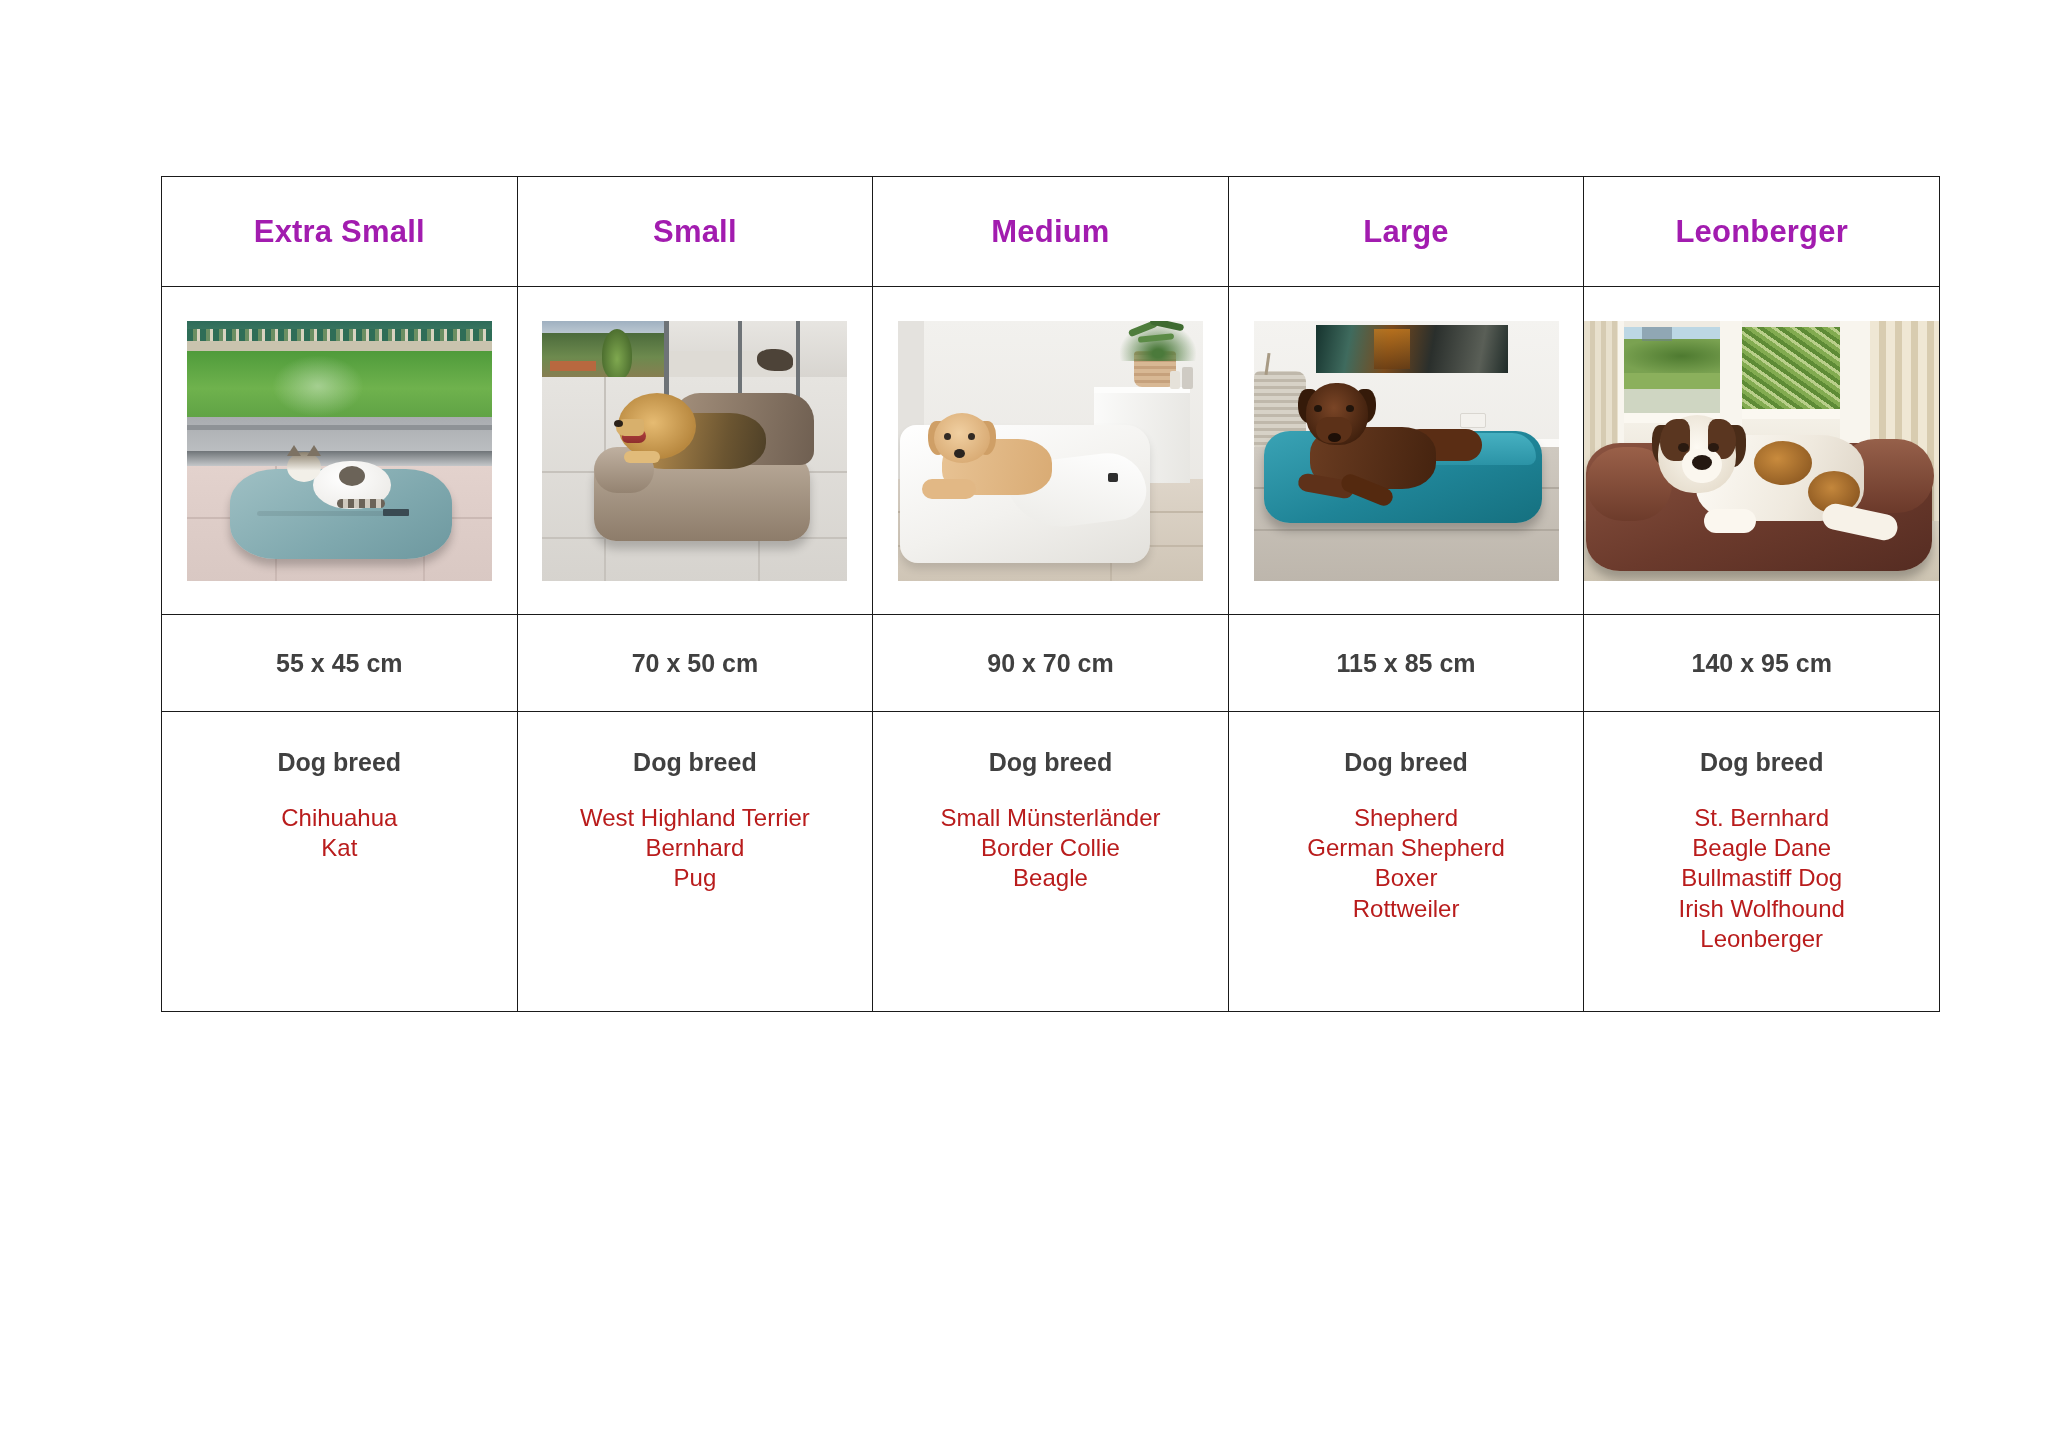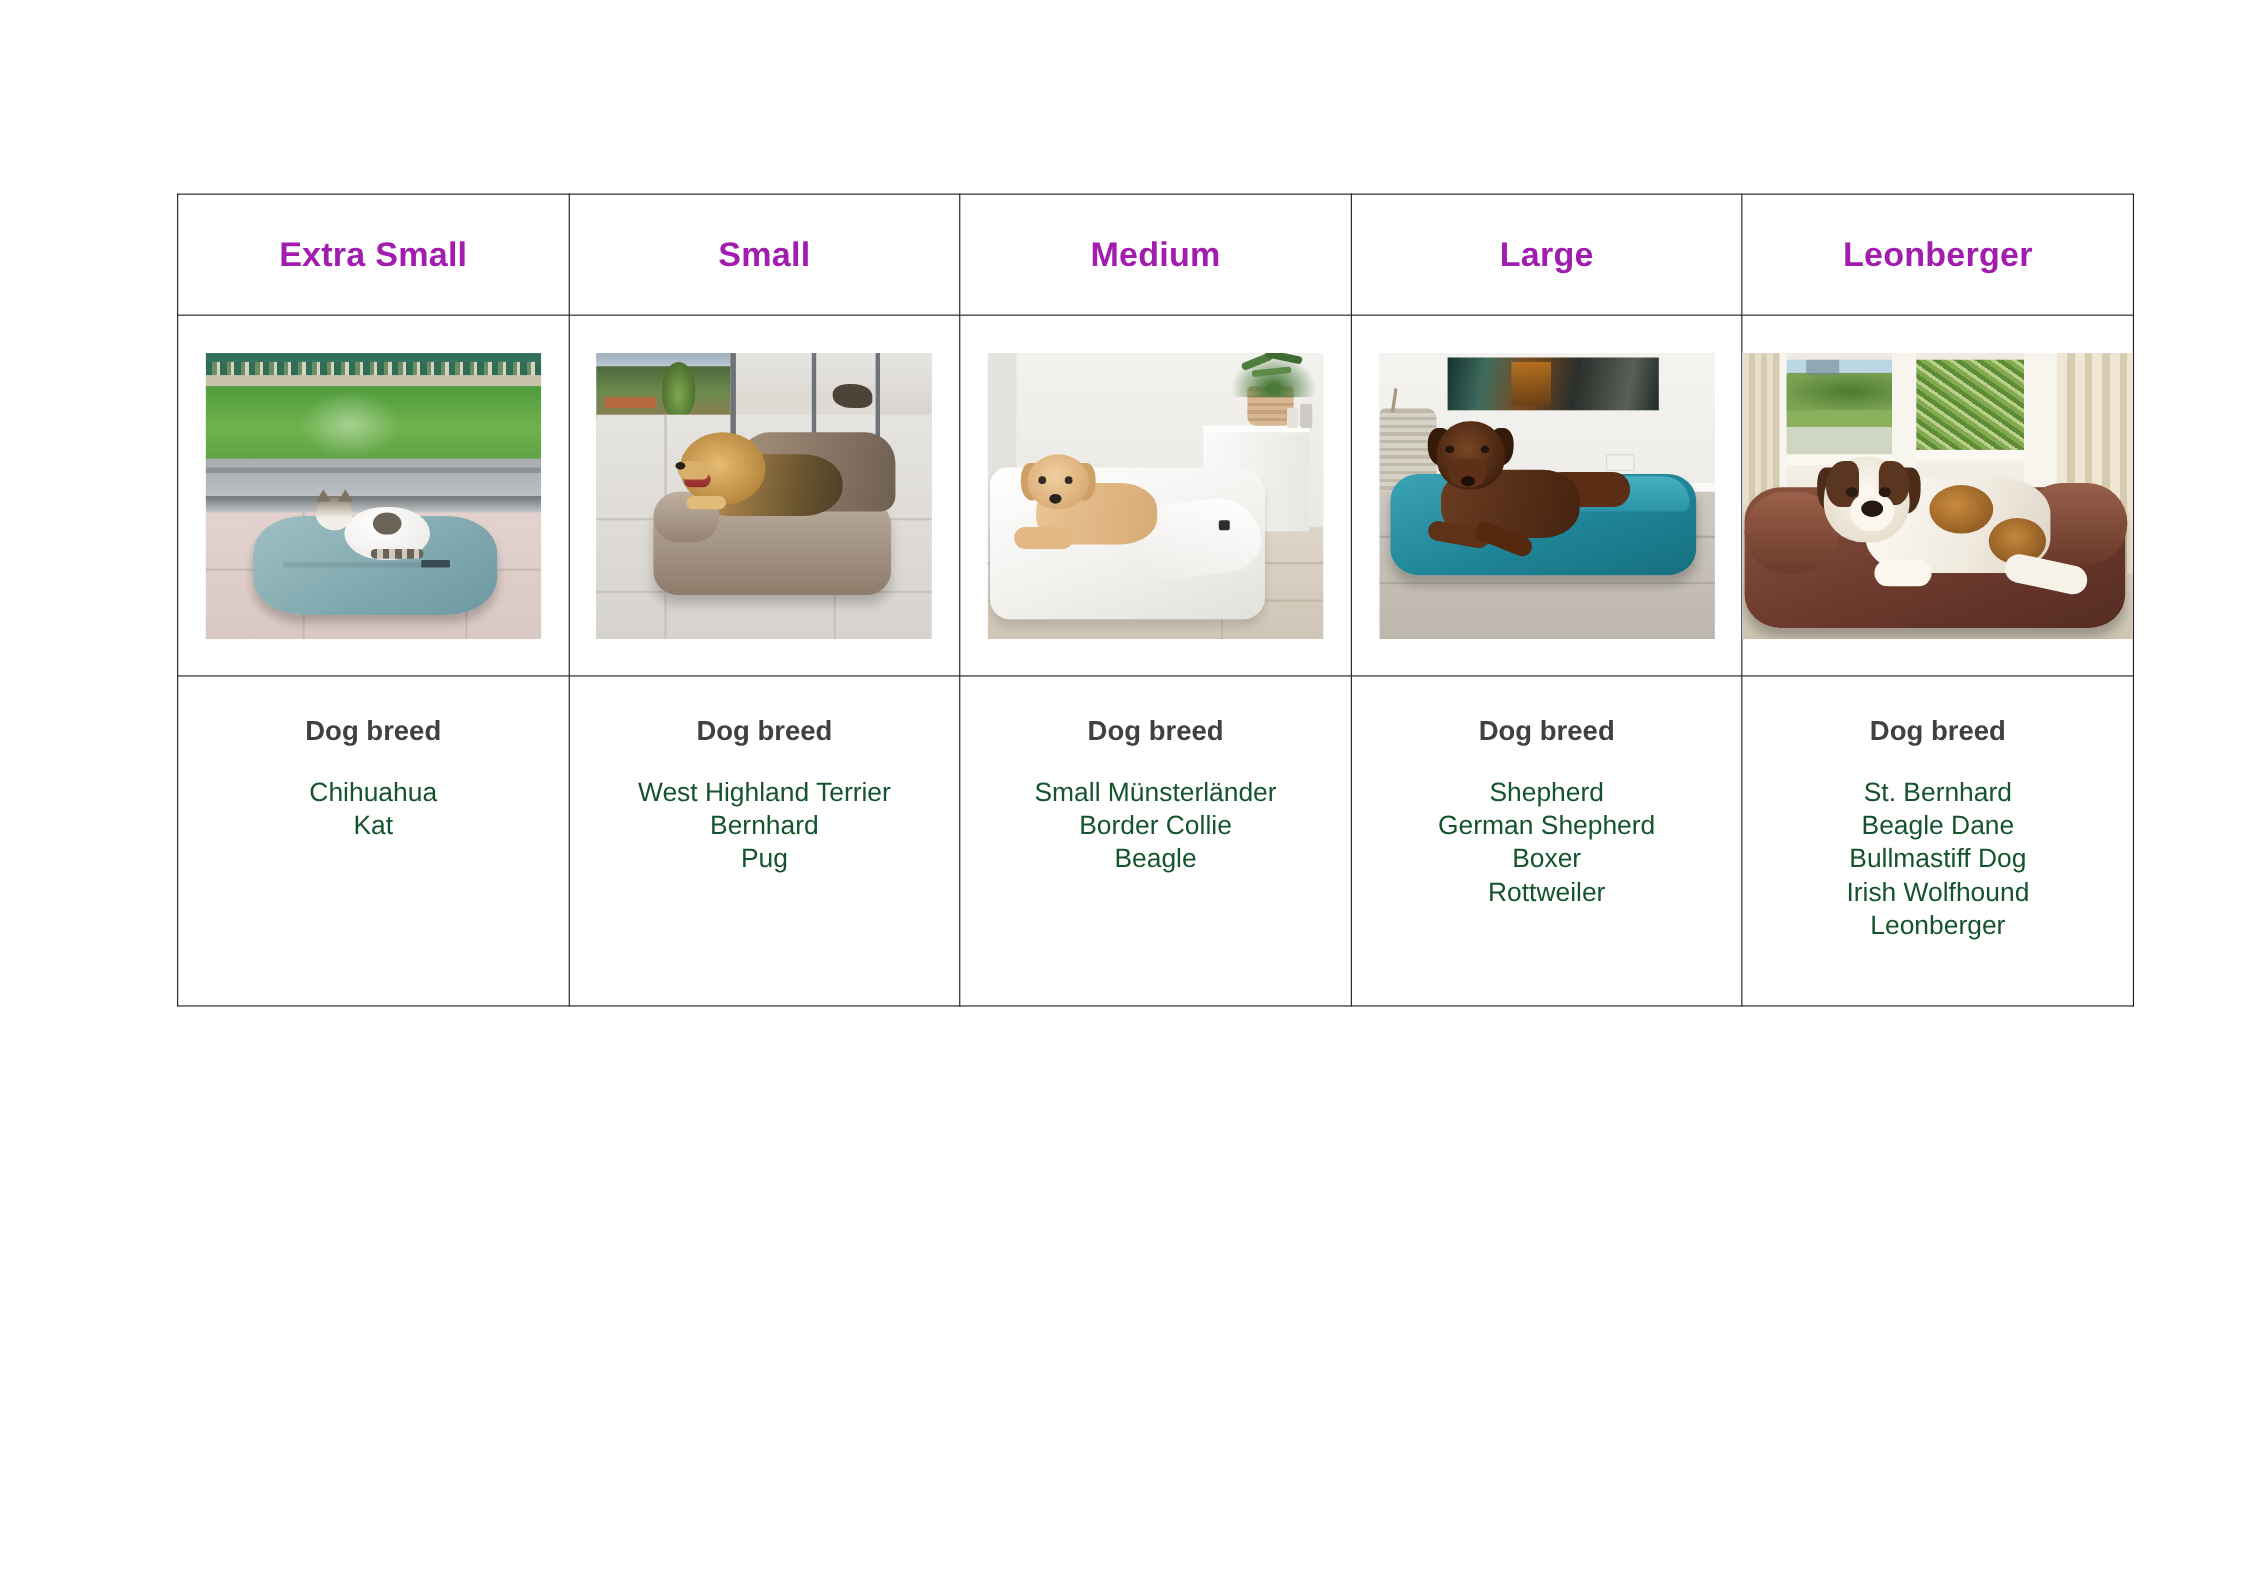--- a/index.html
+++ b/index.html
@@ -249,21 +249,21 @@
 
   
   tr.row-dim td { height: 97px; }
   .dim-text { color:#404040; font-weight:bold; font-size:25px; }
 
   
   tr.row-breed td { height: 300px; vertical-align: top; }
   .breed-cell { padding-top: 38px; }
   .breed-title { color:#404040; font-weight:bold; font-size:25px; line-height:1; }
   .breed-list { margin-top: 28px; }
-  .breed-item { color:#14532d; font-size:24px; line-height:1.26; }
+  .breed-item { color:#b91c1c; font-size:24px; line-height:1.26; }
 </style>
 </head>
 <body>
 
 <div class="page">
 
   <table class="size-table">
 
     <tbody>
         <tr class="row-header">
@@ -447,20 +447,37 @@
             <div class="ph-layer sbeye1"></div>
             <div class="ph-layer sbeye2"></div>
             <div class="ph-layer sbnose"></div>
             <div class="ph-layer sbpaw1"></div>
           </div>
         </div>
       </td>
 
     </tr>
 
+    <tr class="row-dim">
+      <td>
+        <span class="dim-text">55 x 45 cm</span>
+      </td>
+      <td>
+        <span class="dim-text">70 x 50 cm</span>
+      </td>
+      <td>
+        <span class="dim-text">90 x 70 cm</span>
+      </td>
+      <td>
+        <span class="dim-text">115 x 85 cm</span>
+      </td>
+      <td>
+        <span class="dim-text">140 x 95 cm</span>
+      </td>
+    </tr>
 
     <tr class="row-breed">
       <td>
         <div class="breed-cell">
           <div class="breed-title">Dog breed</div>
           <div class="breed-list">
             <div class="breed-item">Chihuahua</div>
             <div class="breed-item">Kat</div>
           </div>
         </div>

